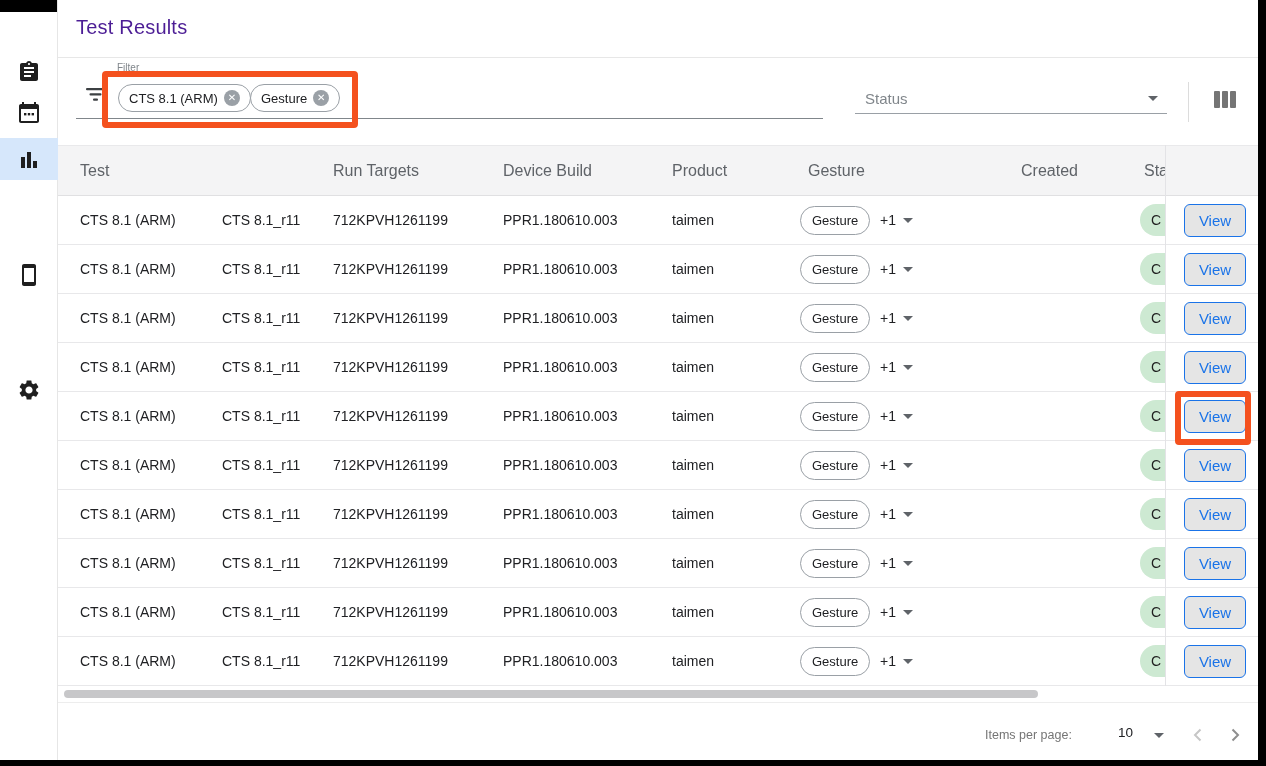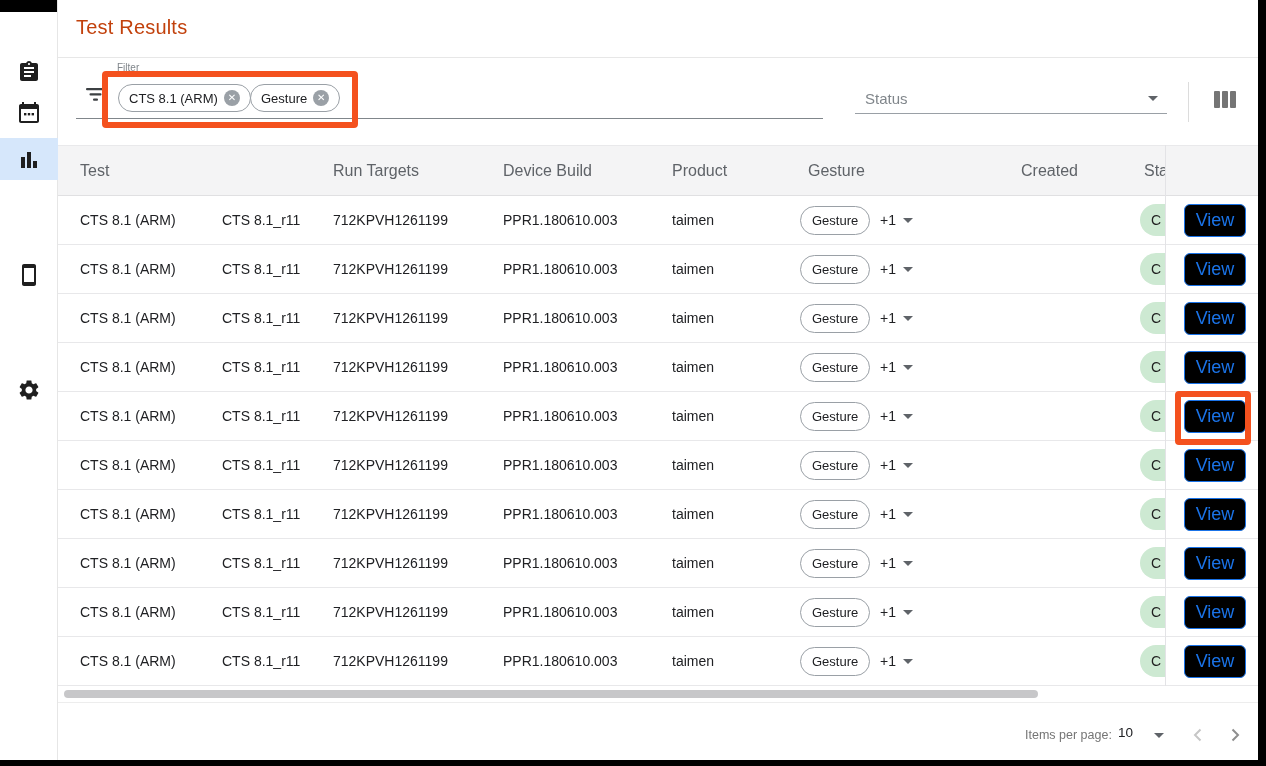--- a/index.html
+++ b/index.html
@@ -19,21 +19,21 @@
   .nav-btn { position:absolute; left:17px; width:24px; height:24px; background:none; border:none; cursor:pointer; }
   .nav-btn svg { display:block; width:24px; height:24px; fill:#1F1F1F; }
   #nav-tests    { top:60px; }
   #nav-plans    { top:101px; }
   #nav-results  { top:148px; }
   #nav-devices  { top:263px; }
   #nav-settings { top:378px; }
 
   
   #titlebar { position:absolute; left:58px; top:0; width:1200px; height:58px; border-bottom:1px solid #E7E7E7; background:#fff; }
-  #page-title { position:absolute; left:18px; top:16px; font-size:20px; font-weight:500; color:#c2410c; letter-spacing:.2px; }
+  #page-title { position:absolute; left:18px; top:16px; font-size:20px; font-weight:500; color:#4c1d95; letter-spacing:.2px; }
 
   
   #toolbar { position:absolute; left:58px; top:58px; width:1200px; height:87px; background:#fff; }
   #filter-icon { position:absolute; left:28px; top:29px; }
   #filter-label { position:absolute; left:59px; top:4px; font-size:10px; color:#80868B; }
   .chip { position:absolute; top:26px; height:28px; border:1px solid #9AA0A6; border-radius:14px;
           display:flex; align-items:center; padding:0 10px; background:#fff; font-size:13px; color:#202124; white-space:nowrap; }
   #chip-0 { left:60px; }
   #chip-1 { left:192px; }
   .chip-remove { display:inline-block; width:16px; height:16px; margin-left:6px; border-radius:50%;
@@ -69,31 +69,31 @@
   .c-test{left:22px} .c-pkg{left:164px} .c-rt{left:275px} .c-db{left:445px}
   .c-prod{left:614px} .c-created{left:963px}
   .label-chip { position:absolute; left:742px; top:10px; height:29px; line-height:27px; padding:0 11px;
                 border:1px solid #9AA0A6; border-radius:15px; font-size:13px; color:#202124; background:#fff; cursor:pointer; }
   .c-more { position:absolute; left:822px; top:0; line-height:48px; font-size:14px; color:#202124; cursor:pointer; }
   .c-caret { position:absolute; left:845px; top:22px; width:0; height:0;
              border-left:5px solid transparent; border-right:5px solid transparent; border-top:5px solid #5F6368; cursor:pointer; }
   .status-chip { position:absolute; left:1082px; top:8px; width:70px; height:32px; border-radius:16px;
                  background:#CDE9D2; color:#1F1F1F; font-size:14px; line-height:32px; padding-left:11px; }
   .row-action { position:absolute; left:1107px; top:0; bottom:0; width:93px; }
-  .view-btn { position:absolute; left:19px; top:8px; width:62px; height:33px; background:#000000;
-              border:1.5px solid #1A73E8; border-radius:6px; color:#1A73E8; font-size:18px;
+  .view-btn { position:absolute; left:19px; top:8px; width:62px; height:33px; background:#e5e5e5;
+              border:1.5px solid #1A73E8; border-radius:6px; color:#1A73E8; font-size:15px;
               font-family:inherit; cursor:pointer; }
   #sticky-divider { position:absolute; left:1107px; top:0; width:1px; height:541px; background:#E3E3E6; z-index:4; }
 
   
   #hscrollbar { position:absolute; left:64px; top:690px; width:974px; height:8px; border-radius:4px; background:#C7C7C9; cursor:pointer; }
 
   
   #paginator { position:absolute; left:58px; top:702px; width:1200px; height:58px; border-top:1px solid #EDEDED; background:#fff; }
-  #ipp-label { position:absolute; left:967px; top:25px; font-size:12.5px; color:#757575; }
+  #ipp-label { position:absolute; left:927px; top:25px; font-size:12.5px; color:#757575; }
   #ipp-select { position:absolute; left:1058px; top:18px; width:56px; height:32px; cursor:pointer; }
   #ipp-value { position:absolute; left:2px; top:4px; font-size:13.5px; color:#202124; }
   #ipp-caret { position:absolute; left:38px; top:12px; width:0; height:0;
                border-left:5px solid transparent; border-right:5px solid transparent; border-top:5px solid #5F6368; }
   .page-btn { position:absolute; top:22px; width:20px; height:20px; background:none; border:none; padding:0; cursor:pointer; }
   #page-prev { left:1130px; }
   #page-next { left:1167px; }
 </style>
 </head>
 <body>

